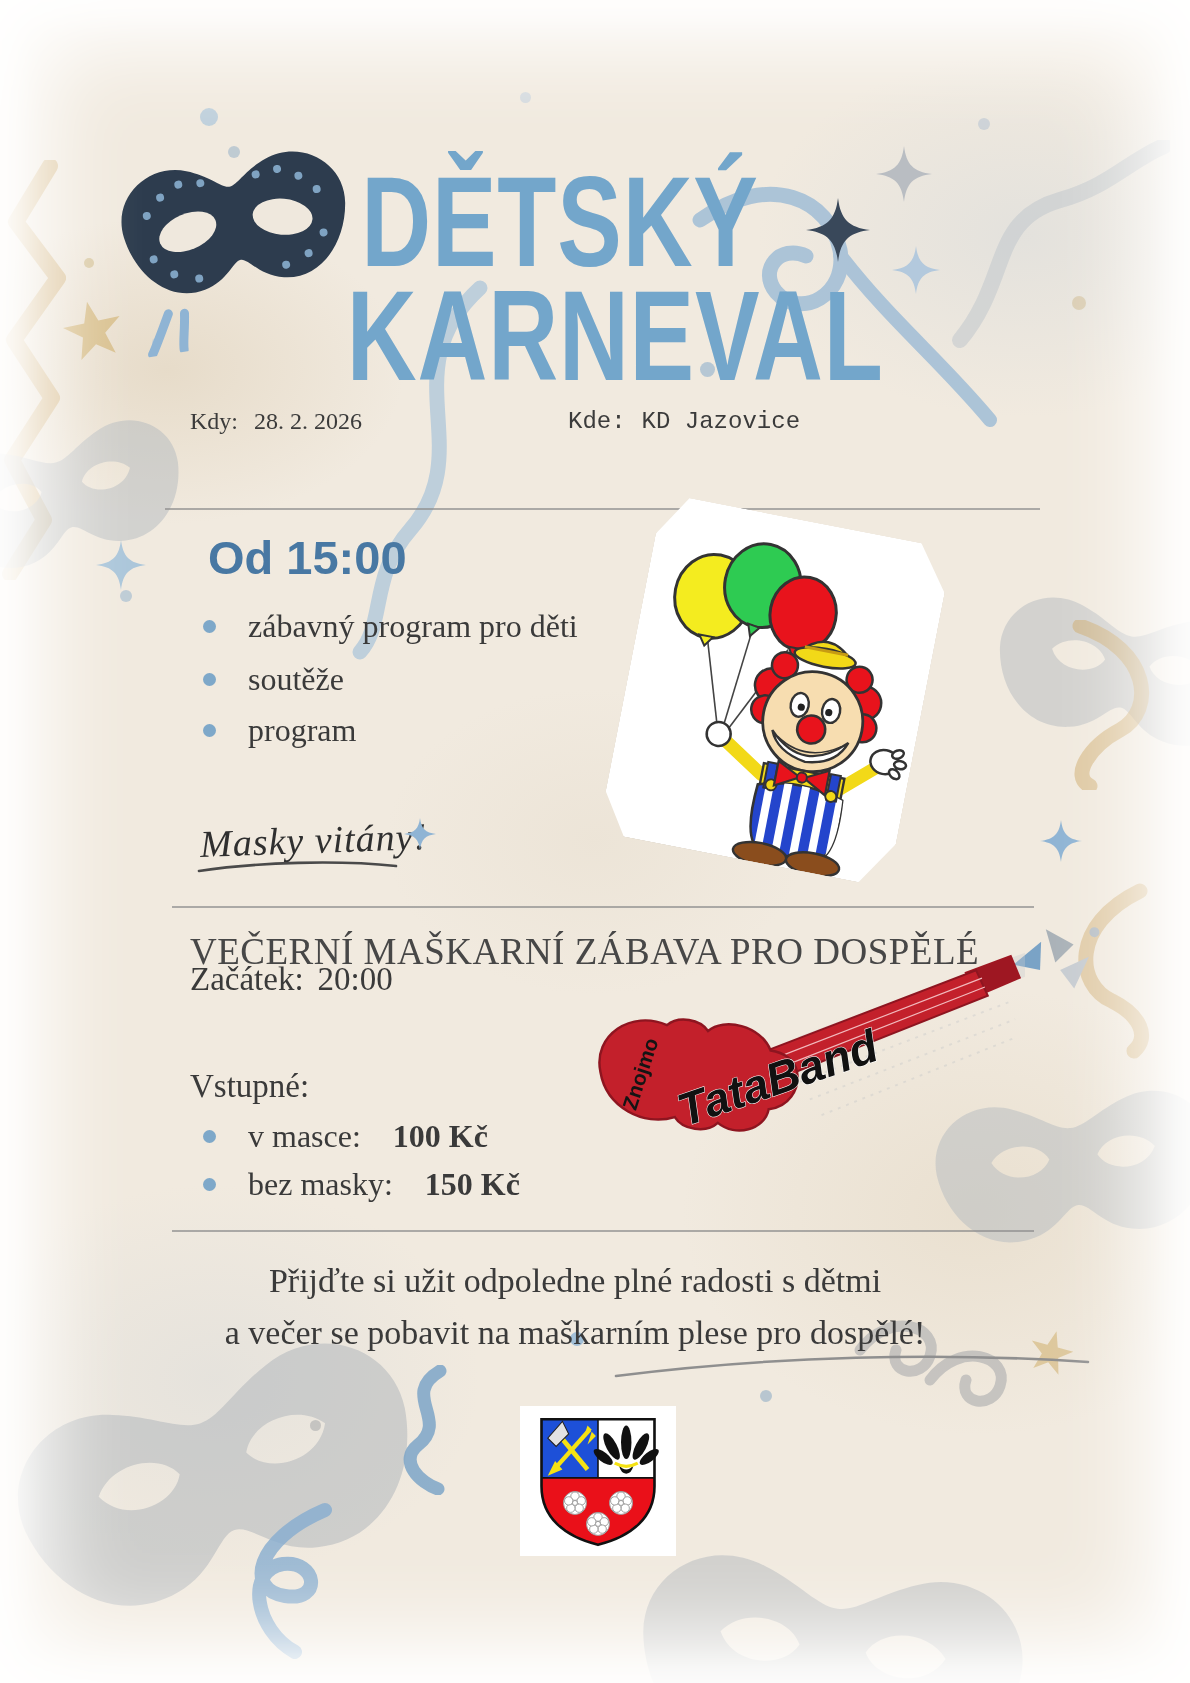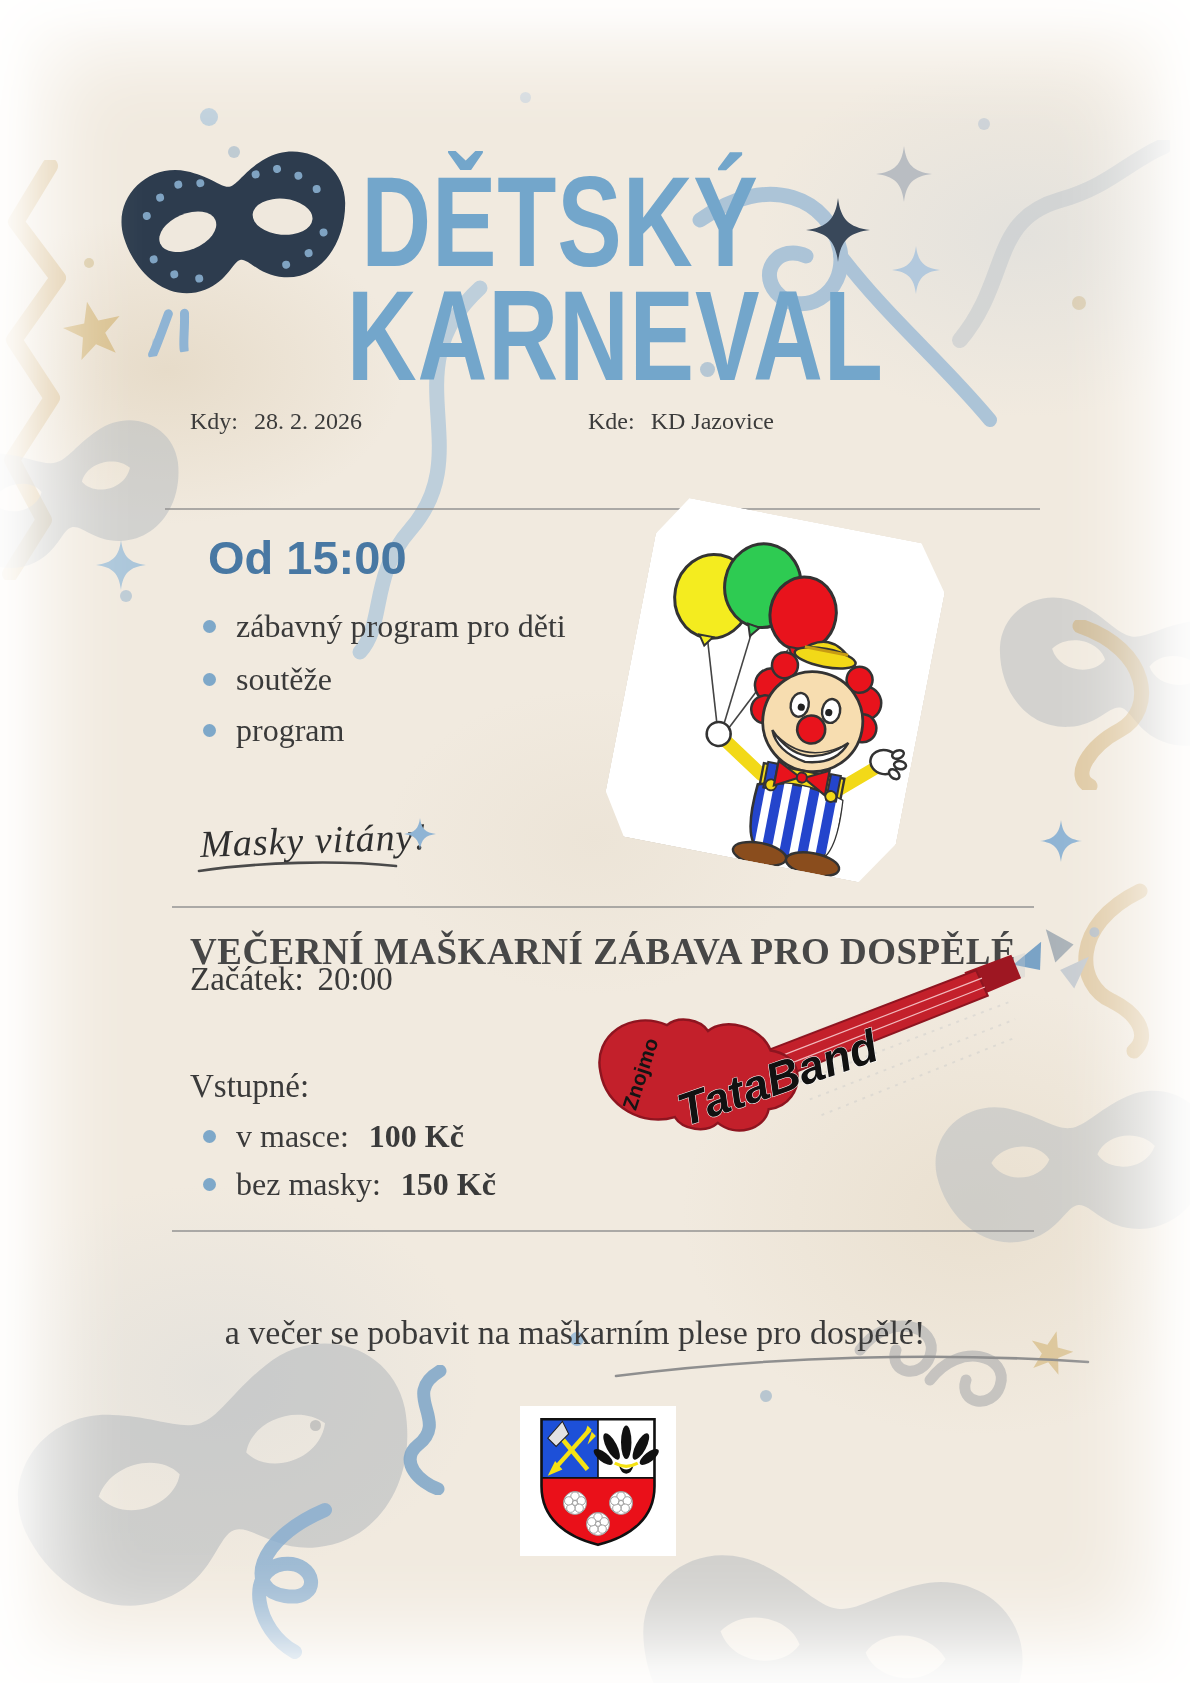--- a/index.html
+++ b/index.html
@@ -18,26 +18,26 @@
     box-shadow: inset 0 0 85px 48px rgba(255,255,255,.96), inset 0 0 30px 18px rgba(255,255,255,.55);}
   .deco{position:absolute;z-index:1;pointer-events:none;}
   .dot{position:absolute;border-radius:50%;z-index:1;pointer-events:none;}
   .divider{position:absolute;height:2px;background:#8d8d8d;opacity:.7;z-index:2;}
   .title-line{position:absolute;left:300px;width:520px;text-align:center;z-index:5;
     font-family:"Liberation Sans", sans-serif;font-weight:700;font-size:118px;line-height:1;
     color:#73a6cb;letter-spacing:1px;transform:scale(.82,1.08);transform-origin:50% 0;}
   .info-row{position:absolute;top:408px;z-index:5;font-size:24px;color:#3b3b3b;display:flex;gap:16px;white-space:nowrap;}
   .sec-heading-blue{position:absolute;left:208px;top:530px;z-index:5;
     font-family:"Liberation Sans", sans-serif;font-weight:700;font-size:47px;color:#4878a3;}
-  .bullet-row{position:absolute;left:203px;display:flex;align-items:center;gap:20px;z-index:5;}
+  .bullet-row{position:absolute;left:203px;display:flex;align-items:center;gap:32px;z-index:5;}
   .bullet-dot{width:13px;height:13px;border-radius:50%;background:#7ea8c9;flex:0 0 auto;}
   .bullet-text{font-size:32px;color:#3a3a3a;white-space:nowrap;}
   .masky{position:absolute;left:200px;top:818px;z-index:5;font-style:italic;font-size:38px;
     color:#2f2f2f;letter-spacing:1px;transform:rotate(-2deg);white-space:nowrap;}
-  .evening-heading{position:absolute;left:190px;top:930px;z-index:5;font-weight:700;
+  .evening-heading{position:absolute;left:190px;top:930px;z-index:5;font-weight:400;
     font-size:37px;color:#474747;letter-spacing:.5px;white-space:nowrap;}
   .detail-row{position:absolute;left:190px;z-index:5;font-size:33px;color:#3a3a3a;display:flex;gap:14px;white-space:nowrap;}
   .price-val{font-weight:700;}
   .closing{position:absolute;left:70px;width:1010px;text-align:center;z-index:5;
     font-size:34px;color:#3a3a3a;white-space:nowrap;}
   .closing b{font-weight:400;}
   .clown-card{position:absolute;left:628px;top:518px;width:295px;height:345px;z-index:6;
     background:#ffffff;transform:rotate(11deg);
     clip-path:polygon(9% 0%,89% 0%,100% 13%,100% 87%,90% 100%,9% 100%,0% 88%,0% 12%);
     box-shadow:0 8px 16px rgba(90,80,65,.25);}
@@ -155,21 +155,21 @@
     <path d="M24,0 C26,16 32,22 48,24 C32,26 26,32 24,48 C22,32 16,26 0,24 C16,22 22,16 24,0 Z" fill="#b9bdc2"></path>
   </svg>
   <svg class="abs" style="left:892px;top:246px;width:48px;height:48px;z-index:5;" viewBox="0 0 48 48">
     <path d="M24,0 C26,16 32,22 48,24 C32,26 26,32 24,48 C22,32 16,26 0,24 C16,22 22,16 24,0 Z" fill="#b3c9dd"></path>
   </svg>
 
   <div class="info-row" style="left:190px;">
     <span>Kdy:</span>
     <span>28. 2. 2026</span>
   </div>
-  <div class="info-row" style="left:588px;">
+  <div class="info-row" style="left:568px;font-family:Liberation Mono, monospace;">
     <span>Kde:</span>
     <span>KD Jazovice</span>
   </div>
 
   <div class="divider" style="left:165px;top:508px;width:875px;"></div>
 
   <div class="sec-heading-blue">Od 15:00</div>
 
   <div class="bullet-row" style="top:608px;">
     <span class="bullet-dot"></span>
@@ -309,20 +309,21 @@
       <line x1="204" y1="126" x2="416" y2="44"></line>
         <line x1="208" y1="136" x2="419" y2="53"></line>
     </g>
     <path d="M200,118 C190,92 152,84 136,98 C128,86 106,82 94,92 C58,76 18,102 26,140 C32,176 70,196 102,186 C110,199 134,203 146,192 C164,207 194,199 198,178 C218,176 230,158 227,140 C225,127 213,120 200,118 Z" fill="#c3202b" stroke="#8e1520" stroke-width="2.5"></path>
     <text transform="translate(62,180) rotate(-72)" font-size="21" font-weight="700" fill="#141414">Znojmo</text>
     <text transform="translate(112,196) rotate(-19)" font-size="47" font-weight="700" font-style="italic" fill="#111" stroke="#ffffff" stroke-width="1" paint-order="stroke">TataBand</text>
   </svg>
 
   <div class="divider" style="left:172px;top:1230px;width:862px;"></div>
 
+  <div class="closing" style="top:1262px;">Přijďte si užit odpoledne plné radosti s dětmi</div>
   <div class="closing" style="top:1314px;">
     <span>a večer se pobavit na maškarním plese </span><b>pro dospělé!</b>
   </div>
   <svg class="abs" style="left:612px;top:1352px;width:480px;height:30px;z-index:5;" viewBox="0 0 480 30">
     <path d="M4,24 C160,4 330,0 476,10" stroke="#8f8f8f" stroke-width="2.6" fill="none" stroke-linecap="round"></path>
   </svg>
 
   <div class="coa-box">
     <svg width="126" height="136" viewBox="0 0 120 130">
       <path d="M6,6 H60 V62 H6 Z" fill="#1d50d8"></path>

